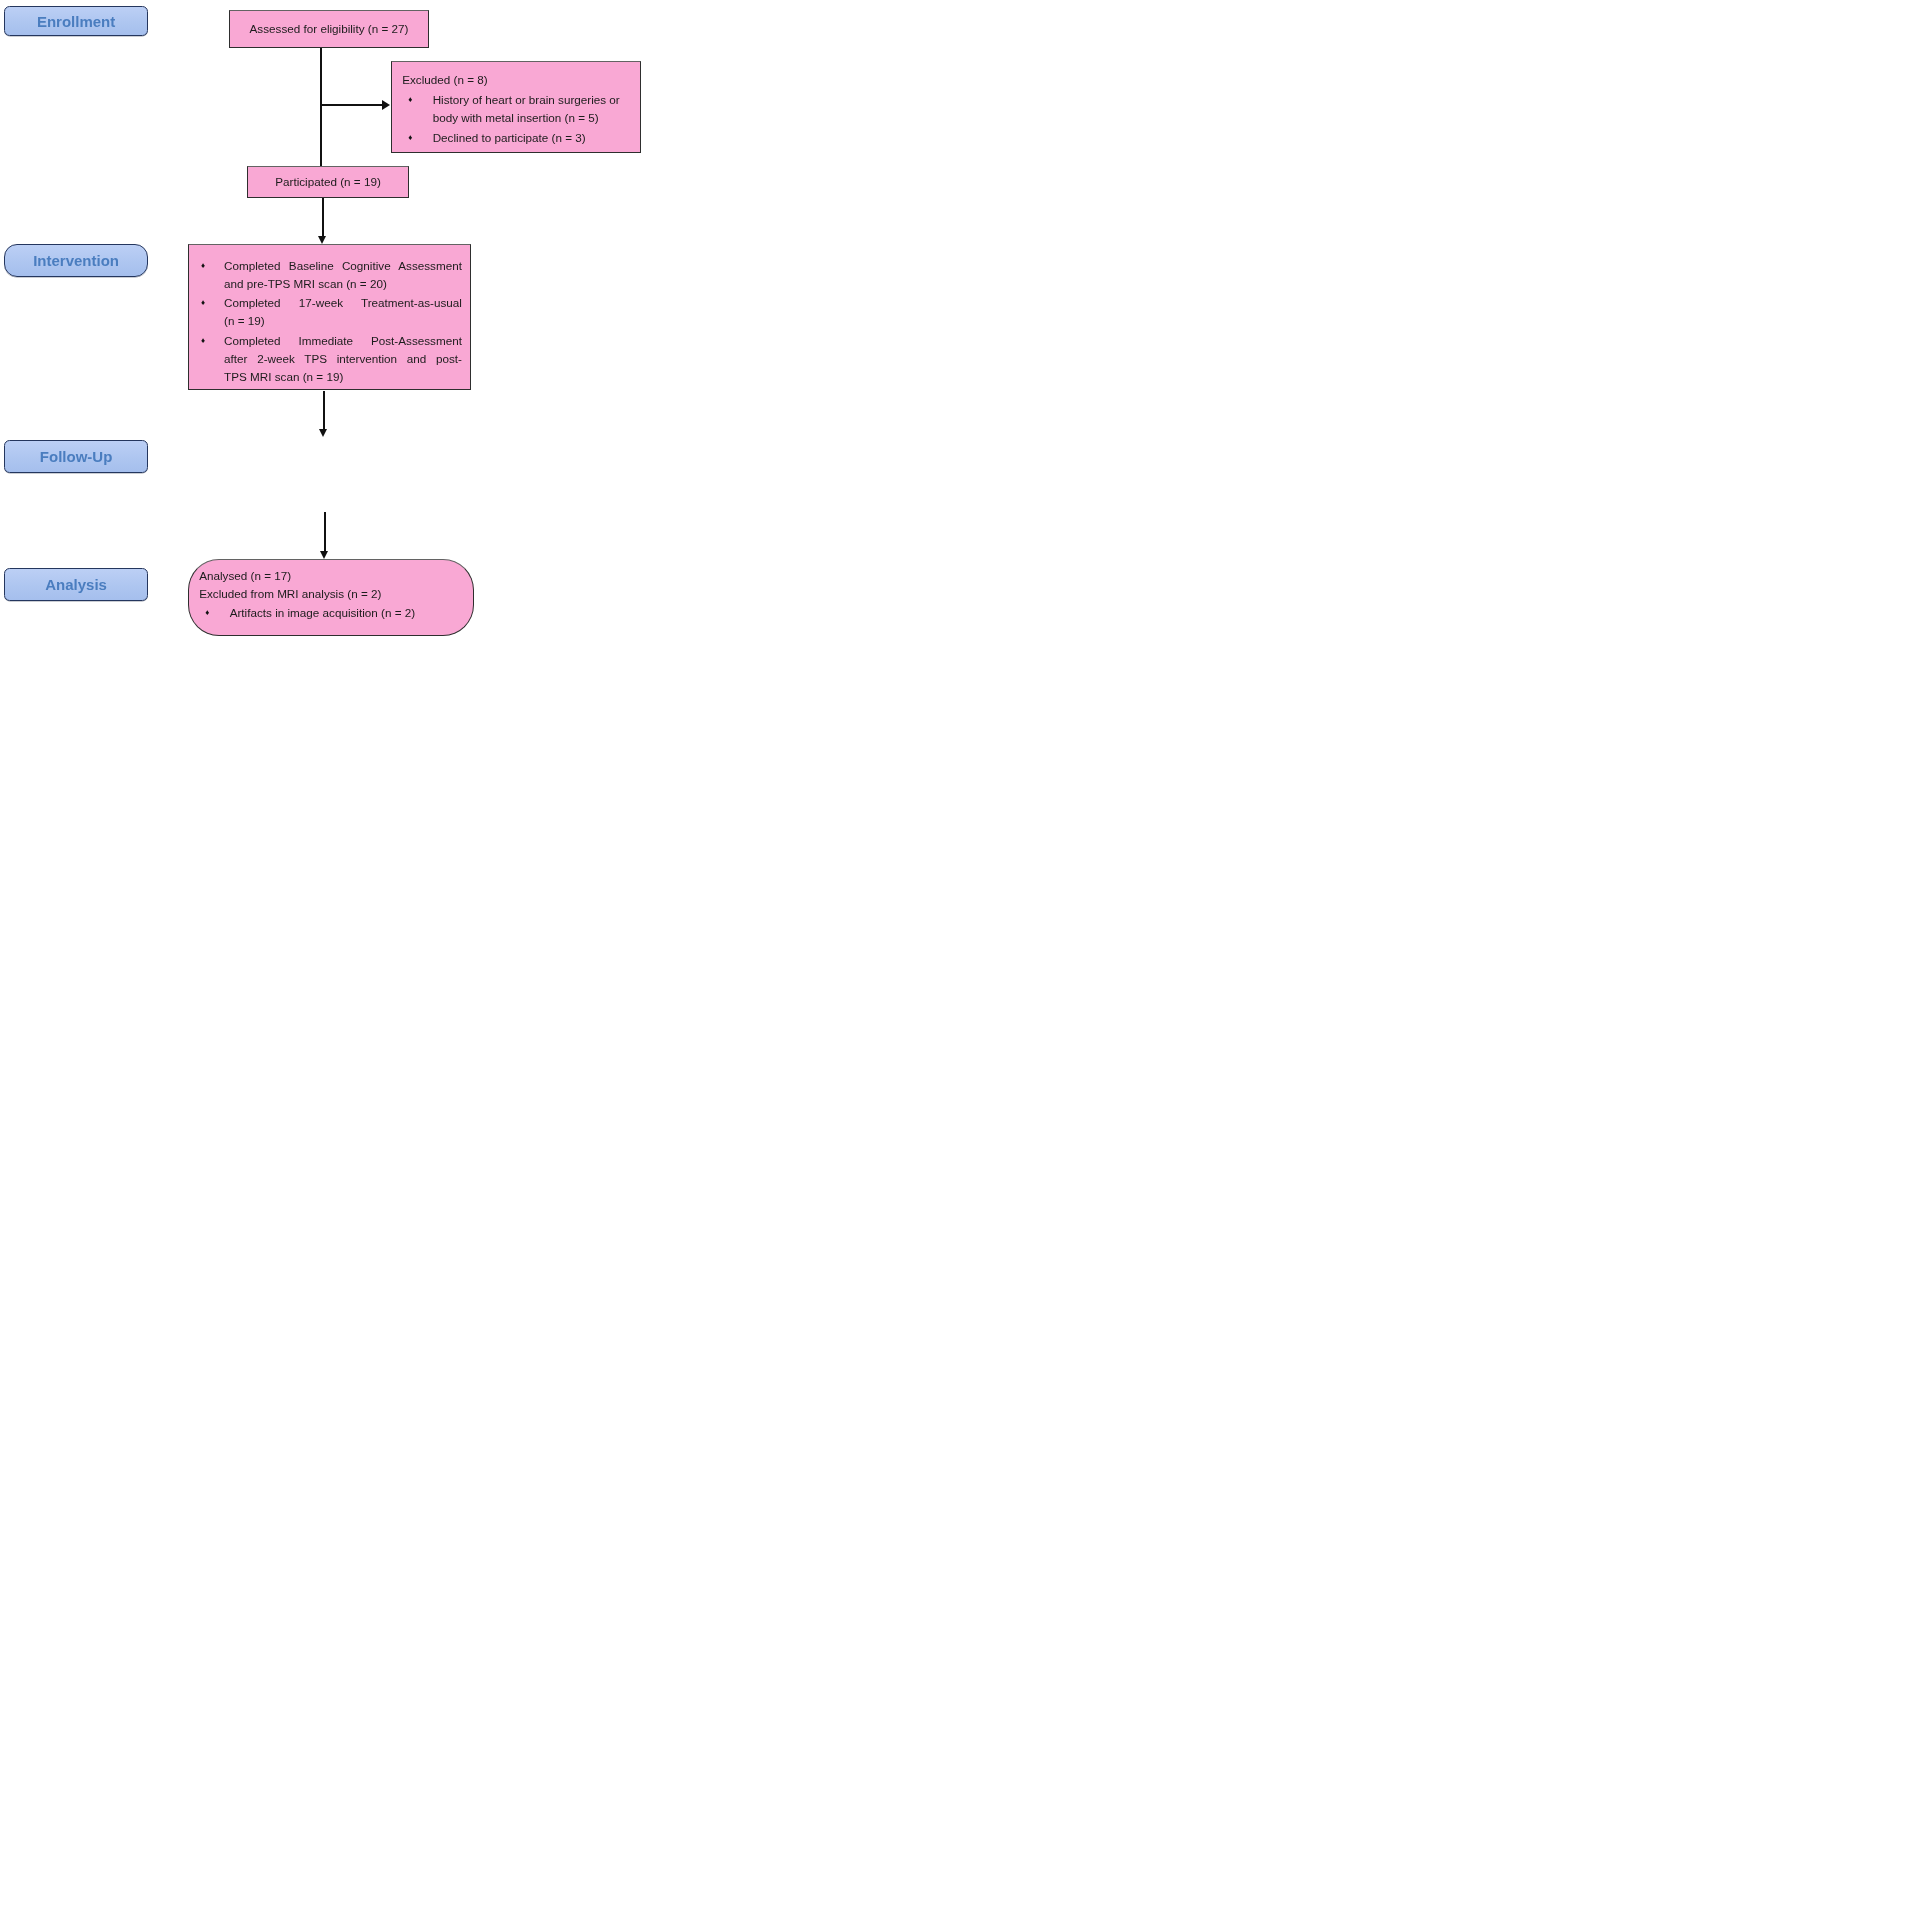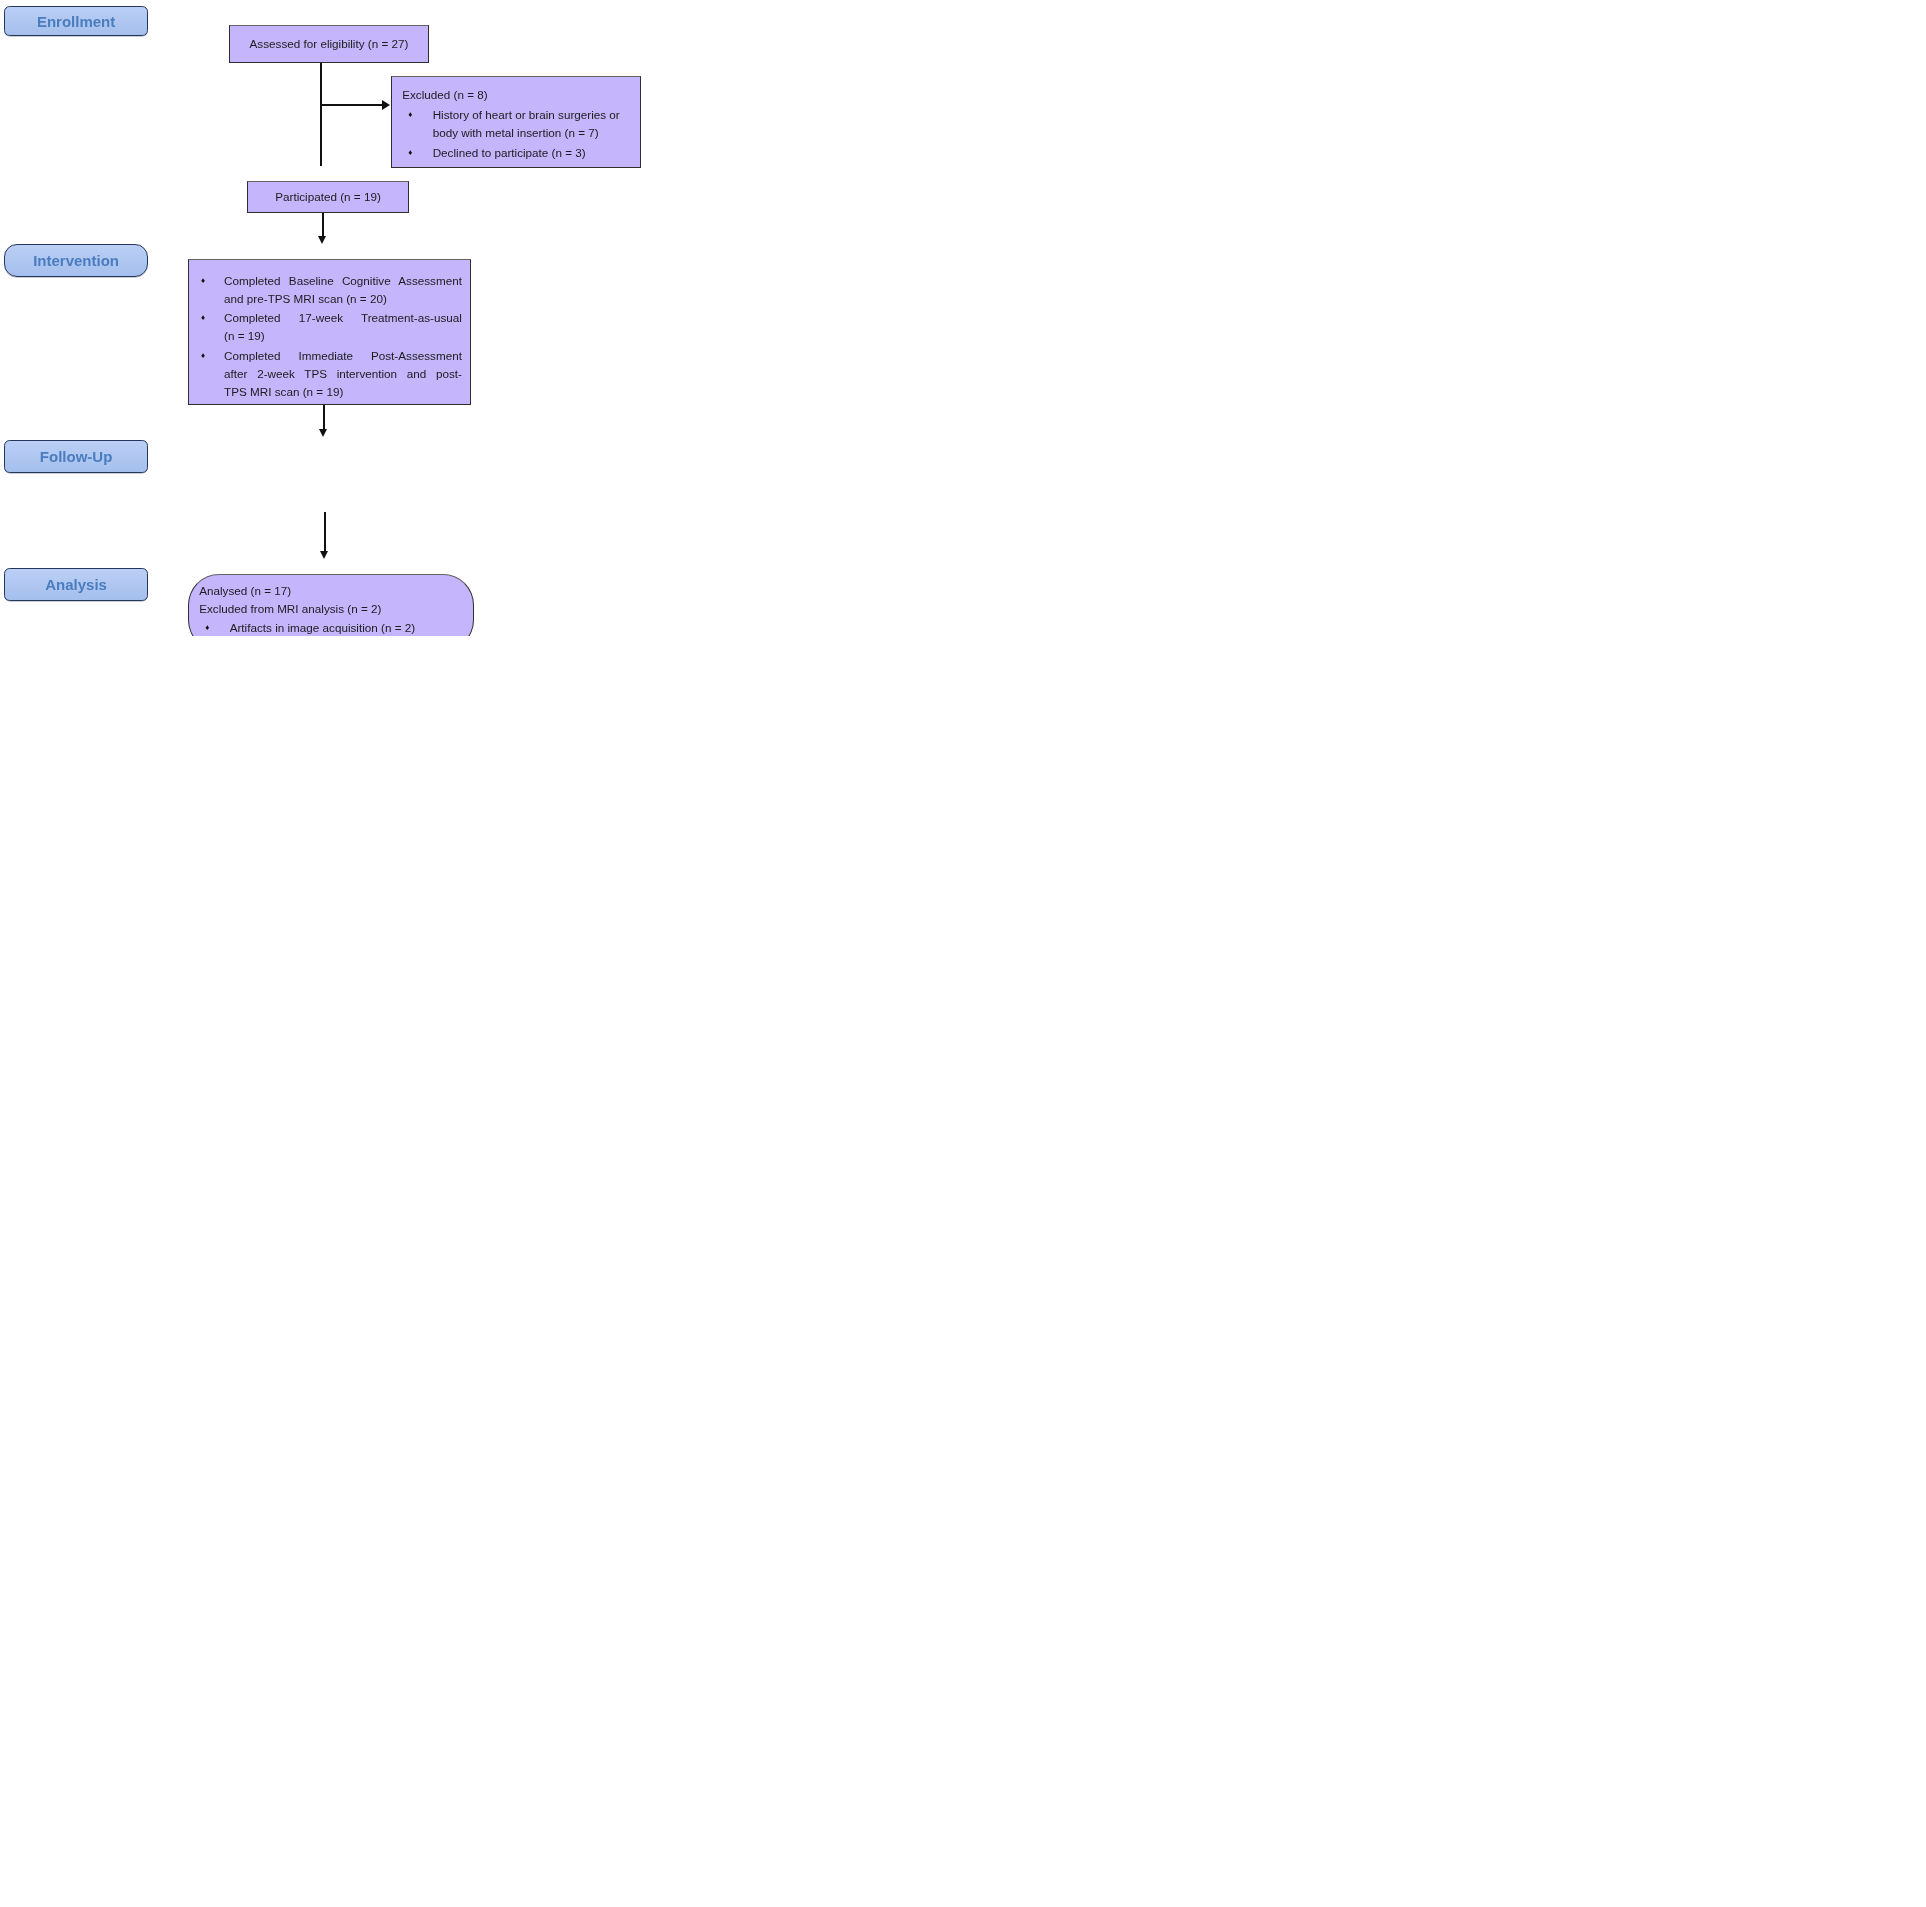--- a/index.html
+++ b/index.html
@@ -22,25 +22,25 @@
     display:flex;align-items:center;justify-content:center;
     font-size:15px;font-weight:bold;color:#4a7dbf;
   }
   #stage-enrollment{top:6.1px;height:28.4px;}
   #stage-intervention{top:244px;height:30.5px;border-radius:13px;}
   #stage-followup{top:440px;height:30.5px;}
   #stage-analysis{top:568px;height:30.5px;}
   
   .fbox{
     position:absolute;
-    background:#c4b5fd;
+    background:#f9a8d4;
     border:1px solid #2e2e2e;
     border-top:1.5px solid #636363;
     box-sizing:border-box;
-    font-size:11.7px;line-height:18px;margin-top:15px;
+    font-size:11.7px;line-height:18px;
   }
   #box-assessed{left:229px;top:10.2px;width:200px;height:38px;display:flex;align-items:center;justify-content:center;text-align:center;}
   #box-excluded{left:391px;top:61px;width:250px;height:92px;padding:9.1px 9.1px 0 10.2px;}
   #box-participated{left:247px;top:166px;width:162px;height:31.5px;display:flex;align-items:center;justify-content:center;text-align:center;}
   #box-intervention{left:188px;top:244px;width:283px;height:146px;padding:10.2px 8.1px 0 9.1px;}
   #box-followup{left:188px;top:437px;width:284px;height:75px;padding:9.1px 9.1px 0 10.2px;}
   #box-analysis{left:188px;top:559px;width:286px;height:77px;padding:6.6px 9.1px 0 10.2px;border-radius:31px;}
   
   .row{display:flex;align-items:flex-start;}
   .row.bullet{margin-top:1.5px;}
@@ -104,21 +104,21 @@
     <span>Assessed for eligibility (n = 27)</span>
   </div>
 
   <div class="fbox" id="box-excluded">
     <div class="box-title">Excluded (n = 8)</div>
     <div>
         <div class="row bullet">
           <span class="glyph">♦</span>
           <div class="lines">
             <div class="line">History of heart or brain surgeries or</div>
-            <div class="line">body with metal insertion (n = 7)</div>
+            <div class="line">body with metal insertion (n = 5)</div>
           </div>
         </div>
         <div class="row bullet">
           <span class="glyph">♦</span>
           <div class="lines">
             <div class="line">Declined to participate (n = 3)</div>
           </div>
         </div>
       </div>
   </div>

